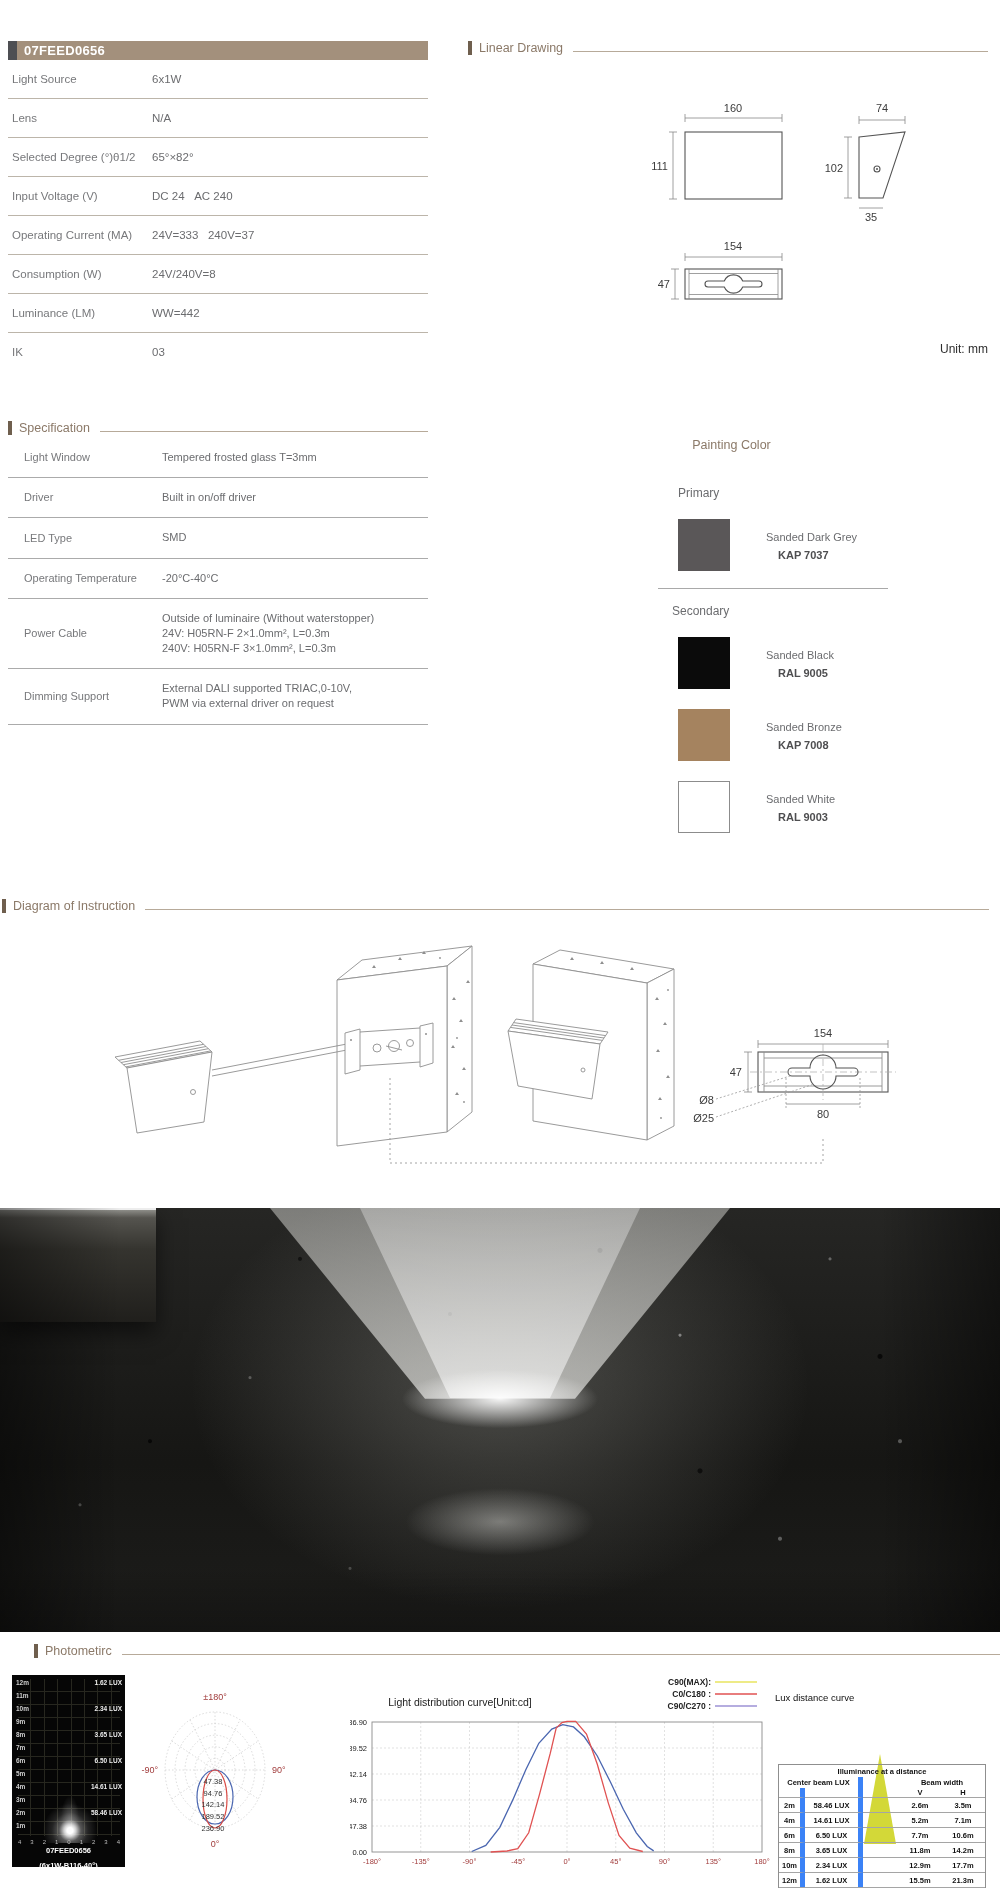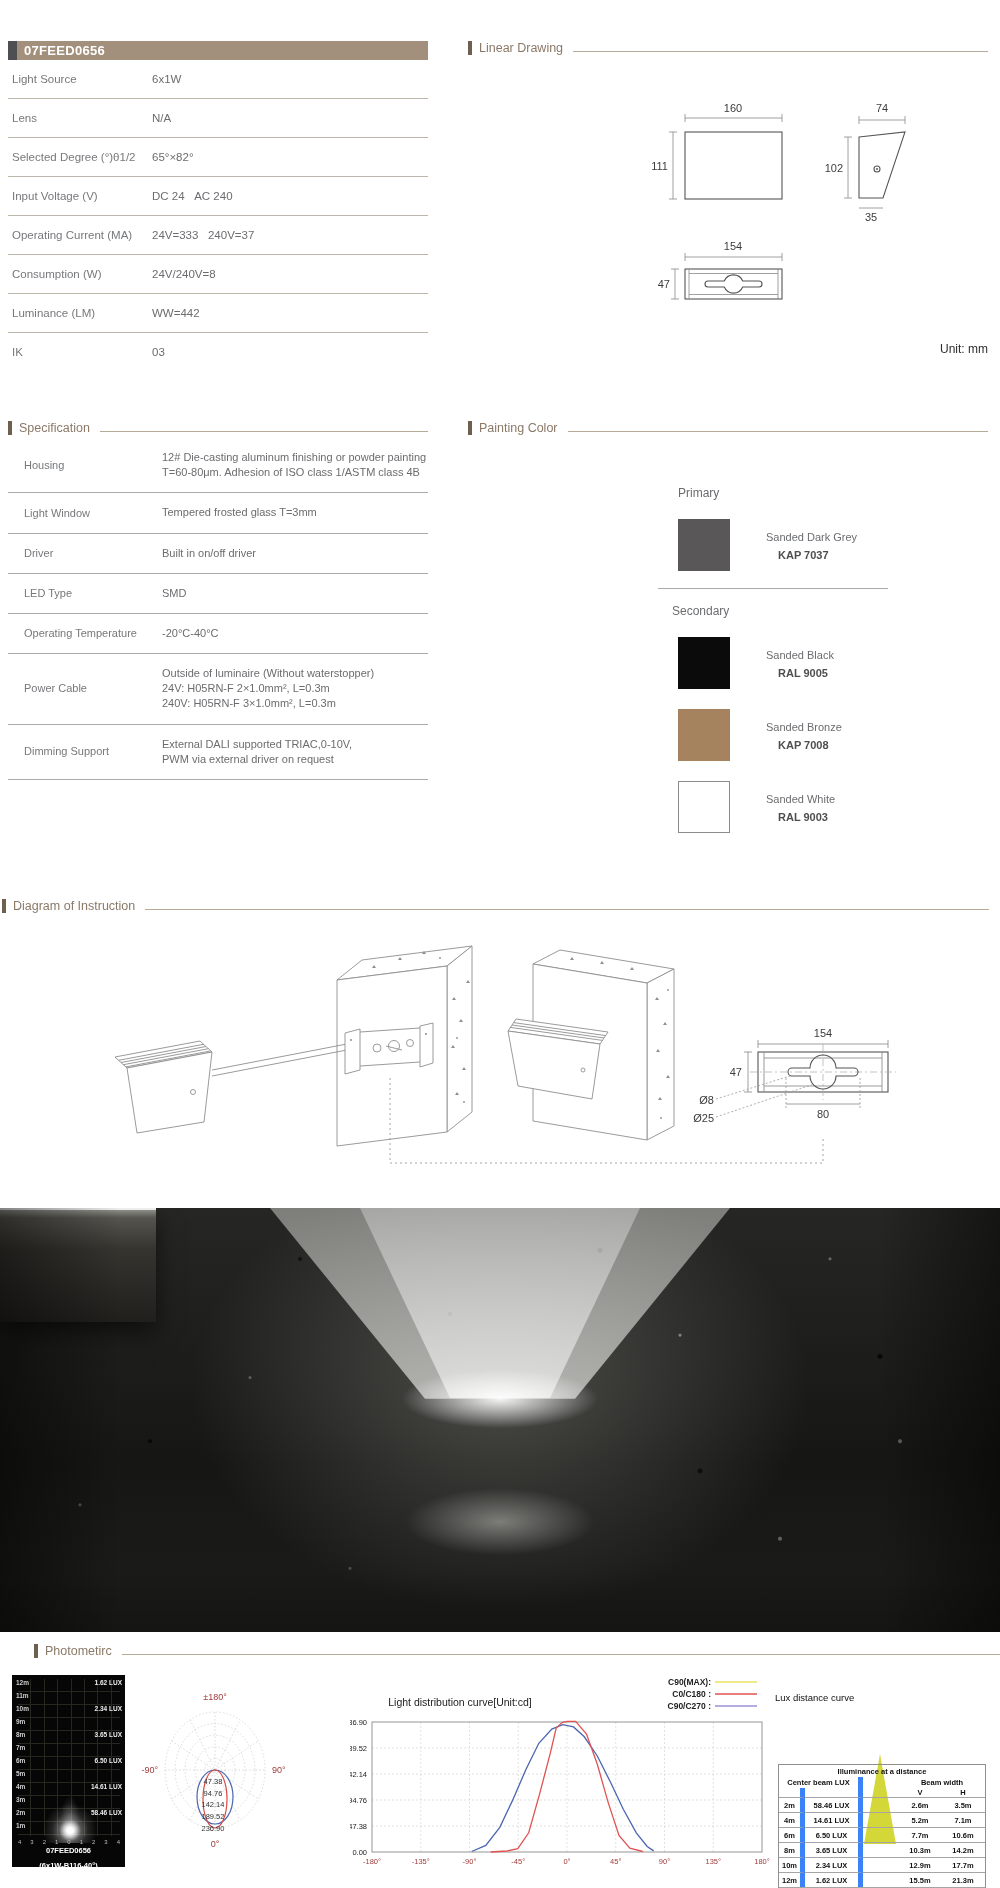--- a/index.html
+++ b/index.html
@@ -214,25 +214,20 @@
 <div class="unit">Unit: mm</div>
 
 <div class="sec-h" style="left:8px;top:420px;width:420px;">
   <div class="bar"></div>
   <div class="t">Specification</div>
   <div class="rule"></div>
 </div>
 
 <div class="stable">
   <div class="row">
-      <div class="lab">Housing</div>
-      <div class="val">12# Die-casting aluminum finishing or powder painting
-T=60-80μm. Adhesion of ISO class 1/ASTM class 4B</div>
-    </div>
-  <div class="row">
       <div class="lab">Light Window</div>
       <div class="val">Tempered frosted glass T=3mm</div>
     </div>
   <div class="row">
       <div class="lab">Driver</div>
       <div class="val">Built in on/off driver</div>
     </div>
   <div class="row">
       <div class="lab">LED Type</div>
       <div class="val">SMD</div>
@@ -247,21 +242,21 @@
 24V: H05RN-F 2×1.0mm², L=0.3m
 240V: H05RN-F 3×1.0mm², L=0.3m</div>
     </div>
   <div class="row">
       <div class="lab">Dimming Support</div>
       <div class="val">External DALI supported TRIAC,0-10V,
 PWM via external driver on request</div>
     </div>
 </div>
 
-<div class="sec-h" style="left:468px;top:420px;width:520px;">
+<div class="sec-h" style="left:468px;top:438px;width:520px;flex-direction:column;">
   <div class="bar"></div>
   <div class="t">Painting Color</div>
   <div class="rule"></div>
 </div>
 
 <div class="pc-lab" style="left:678px;top:486px;">Primary</div>
 <div class="swatch" style="left:678px;top:519px;background:#5a5758;"></div>
 <div class="pc-name" style="left:766px;top:531px;">Sanded Dark Grey</div>
 <div class="pc-code" style="left:766px;top:549px;">KAP 7037</div>
 <div class="pc-div" style="left:658px;top:588px;width:230px;"></div>
@@ -533,21 +528,21 @@
 
     <div class="c bt br">6m</div>
     <div class="c bt br">6.50 LUX</div>
     <div class="c bt"></div>
     <div class="c bt">7.7m</div>
     <div class="c bt">10.6m</div>
 
     <div class="c bt br">8m</div>
     <div class="c bt br">3.65 LUX</div>
     <div class="c bt"></div>
-    <div class="c bt">10.3m</div>
+    <div class="c bt">11.8m</div>
     <div class="c bt">14.2m</div>
 
     <div class="c bt br">10m</div>
     <div class="c bt br">2.34 LUX</div>
     <div class="c bt"></div>
     <div class="c bt">12.9m</div>
     <div class="c bt">17.7m</div>
 
     <div class="c bt br">12m</div>
     <div class="c bt br">1.62 LUX</div>

